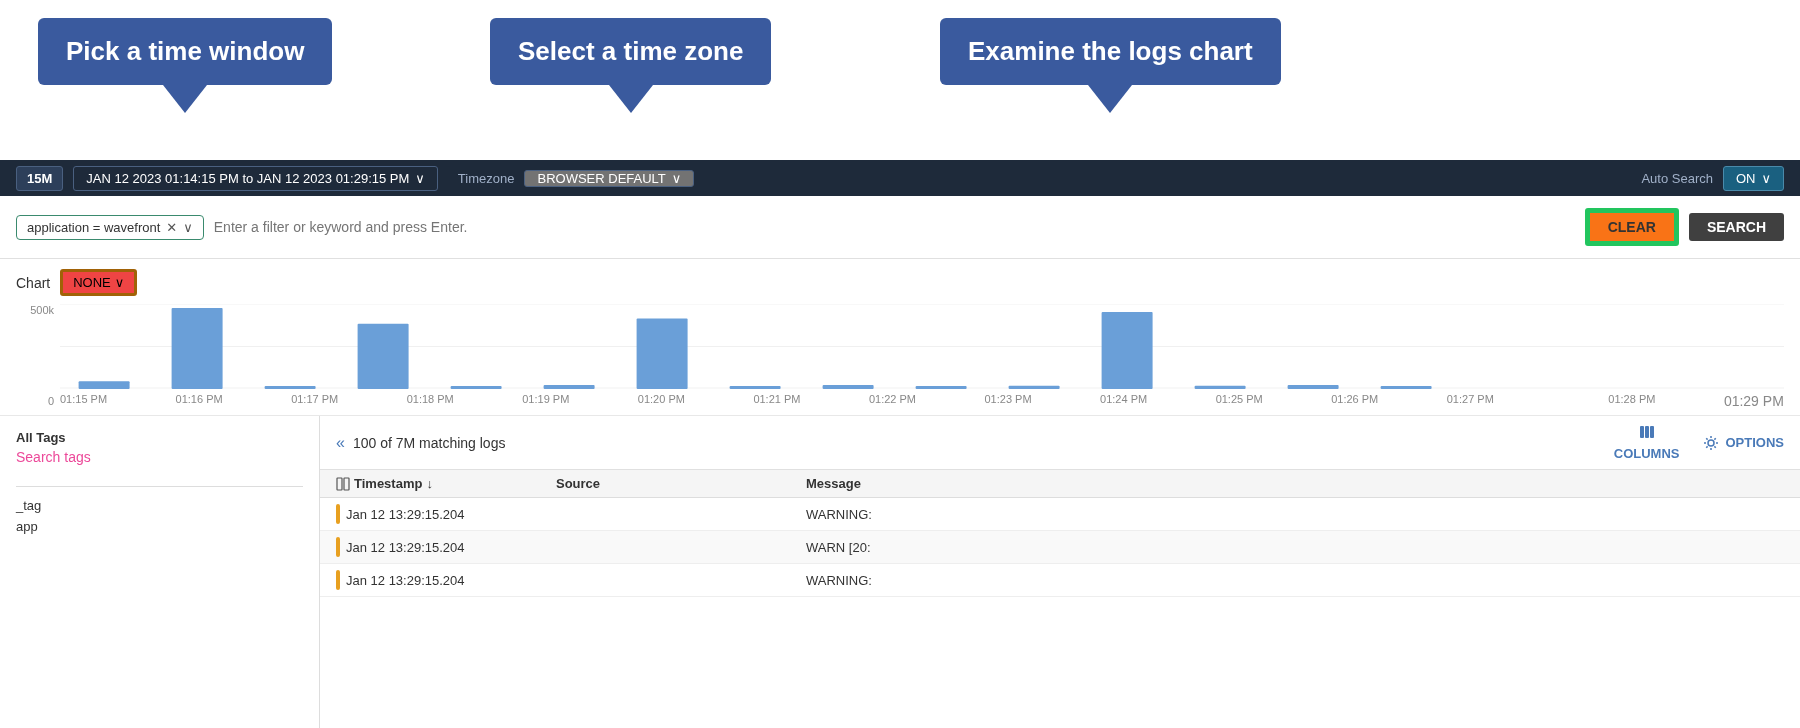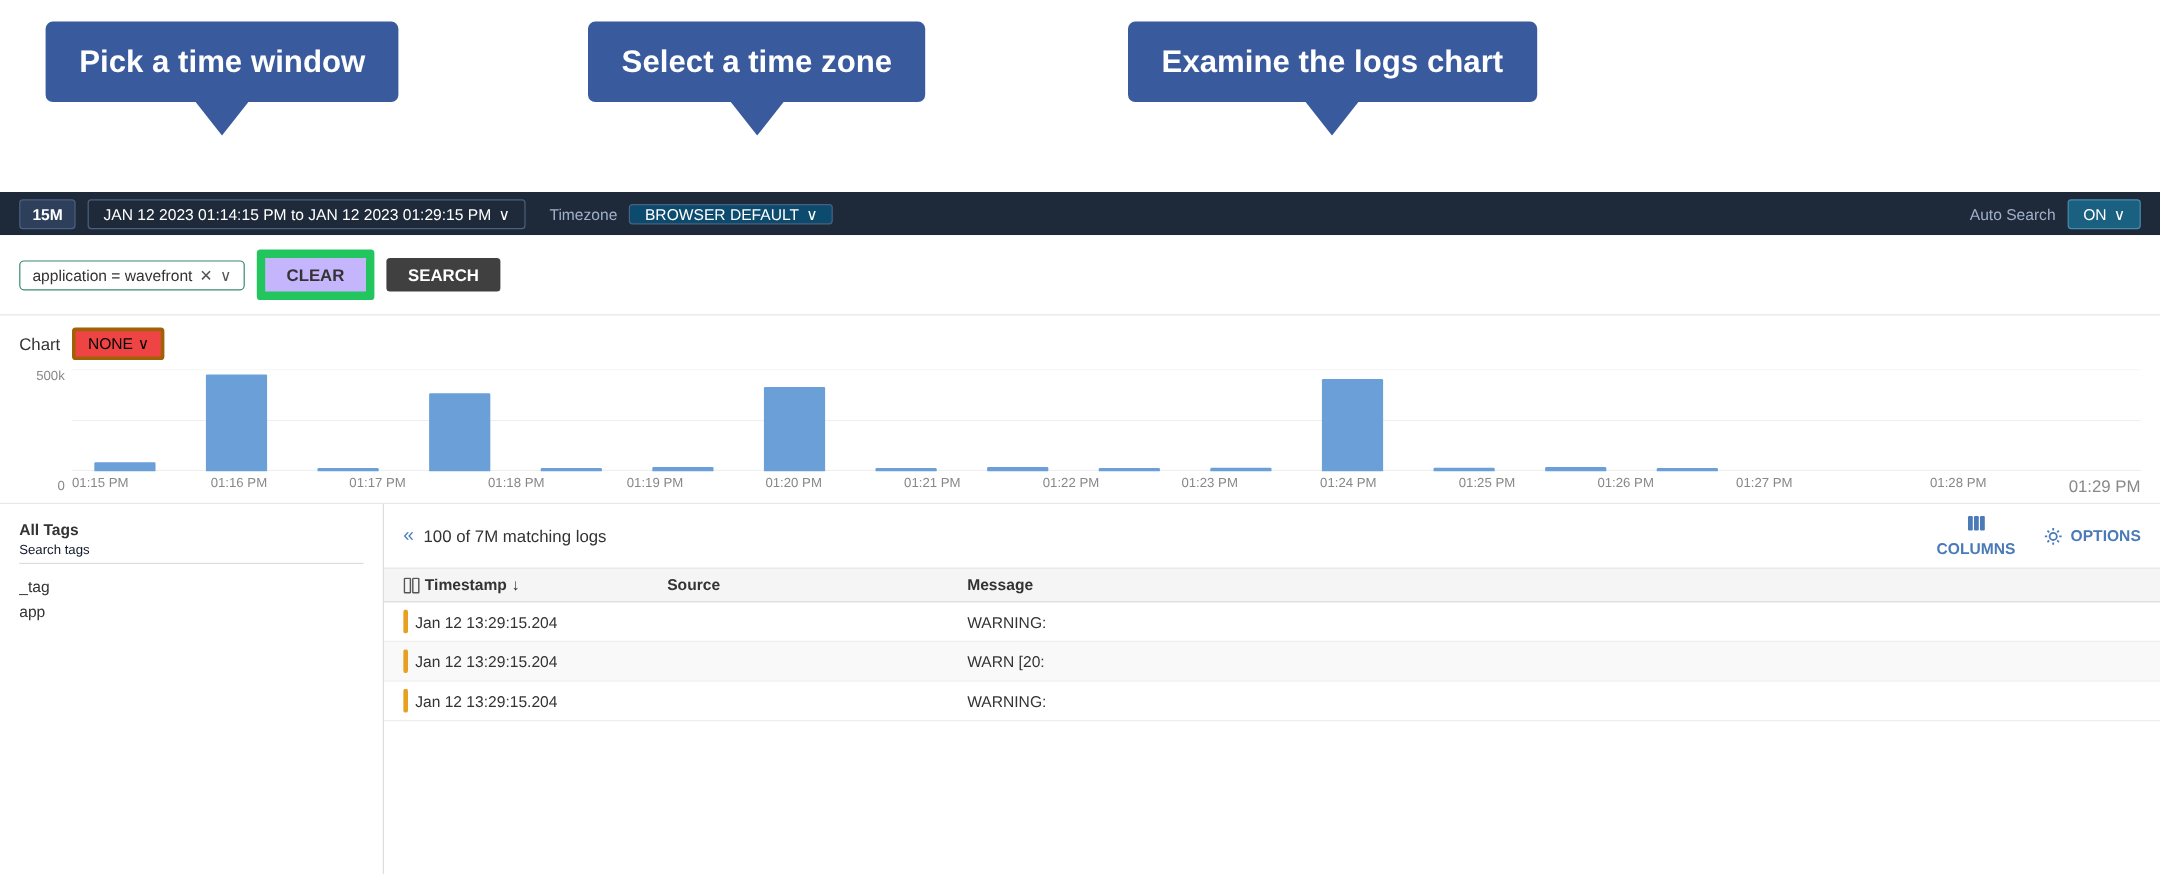--- a/index.html
+++ b/index.html
@@ -64,21 +64,21 @@
       display: flex;
       align-items: center;
       gap: 6px;
     }
     .toolbar-timezone-label {
       color: #a0b0c8;
       font-size: 13px;
       margin-left: 10px;
     }
     .toolbar-timezone-btn {
-      background: #0c4a6e;
+      background: #737373;
       color: #fff;
       border: 1px solid #4a6080;
       padding: 0 12px;
       font-size: 13px;
       cursor: pointer;
       border-radius: 3px;
       display: flex;
       align-items: flex-end;
       gap: 6px;
     }
@@ -123,22 +123,22 @@
     .filter-tag .x { cursor: pointer; color: #555; }
     .filter-tag .chevron { cursor: pointer; color: #555; }
     .search-input {
       flex: 1;
       border: none;
       outline: none;
       font-size: 14px;
       color: #999;
     }
     .btn-clear {
-      border: 7px solid #22c55e;
-      background: #c4b5fd;
+      border: 5px solid #22c55e;
+      background: #f97316;
       color: #333;
       padding: 6px 18px;
       font-size: 14px;
       font-weight: bold;
       cursor: pointer;
       border-radius: 3px;
     }
     .btn-search {
       background: #404040;
       color: #fff;
@@ -200,23 +200,23 @@
       padding: 14px 16px;
       flex-shrink: 0;
     }
     .sidebar-title {
       font-size: 13px;
       font-weight: bold;
       color: #333;
       margin-bottom: 4px;
     }
     .sidebar-subtitle {
-      font-size: 11px;
-      color: #0f172a;
-      margin-bottom: 4px;
+      font-size: 14px;
+      color: #ec4899;
+      margin-bottom: 21px;
     }
     .sidebar-divider {
       border: none;
       border-top: 1px solid #ddd;
       margin-bottom: 8px;
     }
     .sidebar-tag {
       font-size: 13px;
       color: #333;
       padding: 3px 0;
@@ -335,20 +335,21 @@
     <span>∨</span>
   </div>
 </div>
 
 <div class="search-bar">
   <div class="filter-tag">
     <span>application = wavefront</span>
     <span class="x">✕</span>
     <span class="chevron">∨</span>
   </div>
+  <input class="search-input" type="text" placeholder="Enter a filter or keyword and press Enter." style="">
   <button class="btn-clear">CLEAR</button>
   <button class="btn-search">SEARCH</button>
 </div>
 
 <div class="chart-area">
   <div class="chart-header">
     <span class="chart-label">Chart</span>
     <button class="chart-none-btn">
       <span>NONE</span>
       <span>∨</span>

